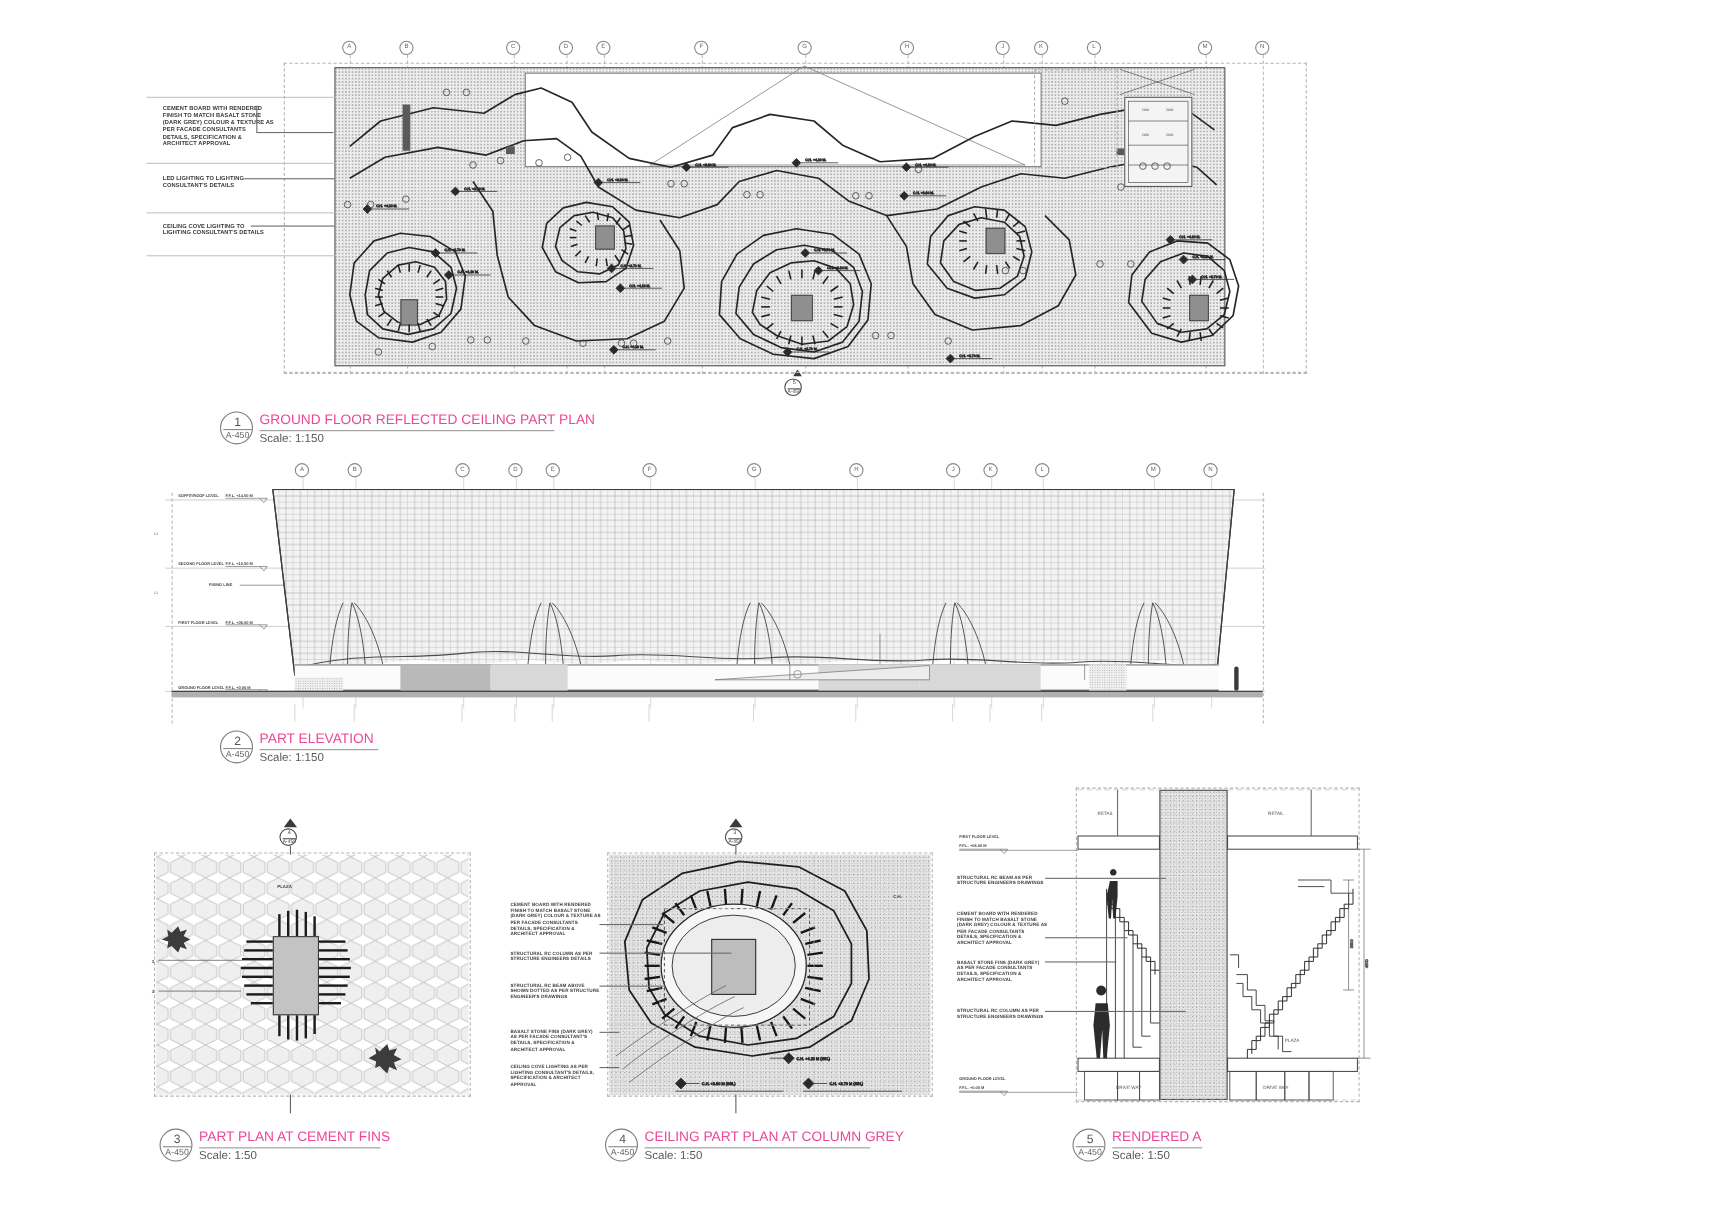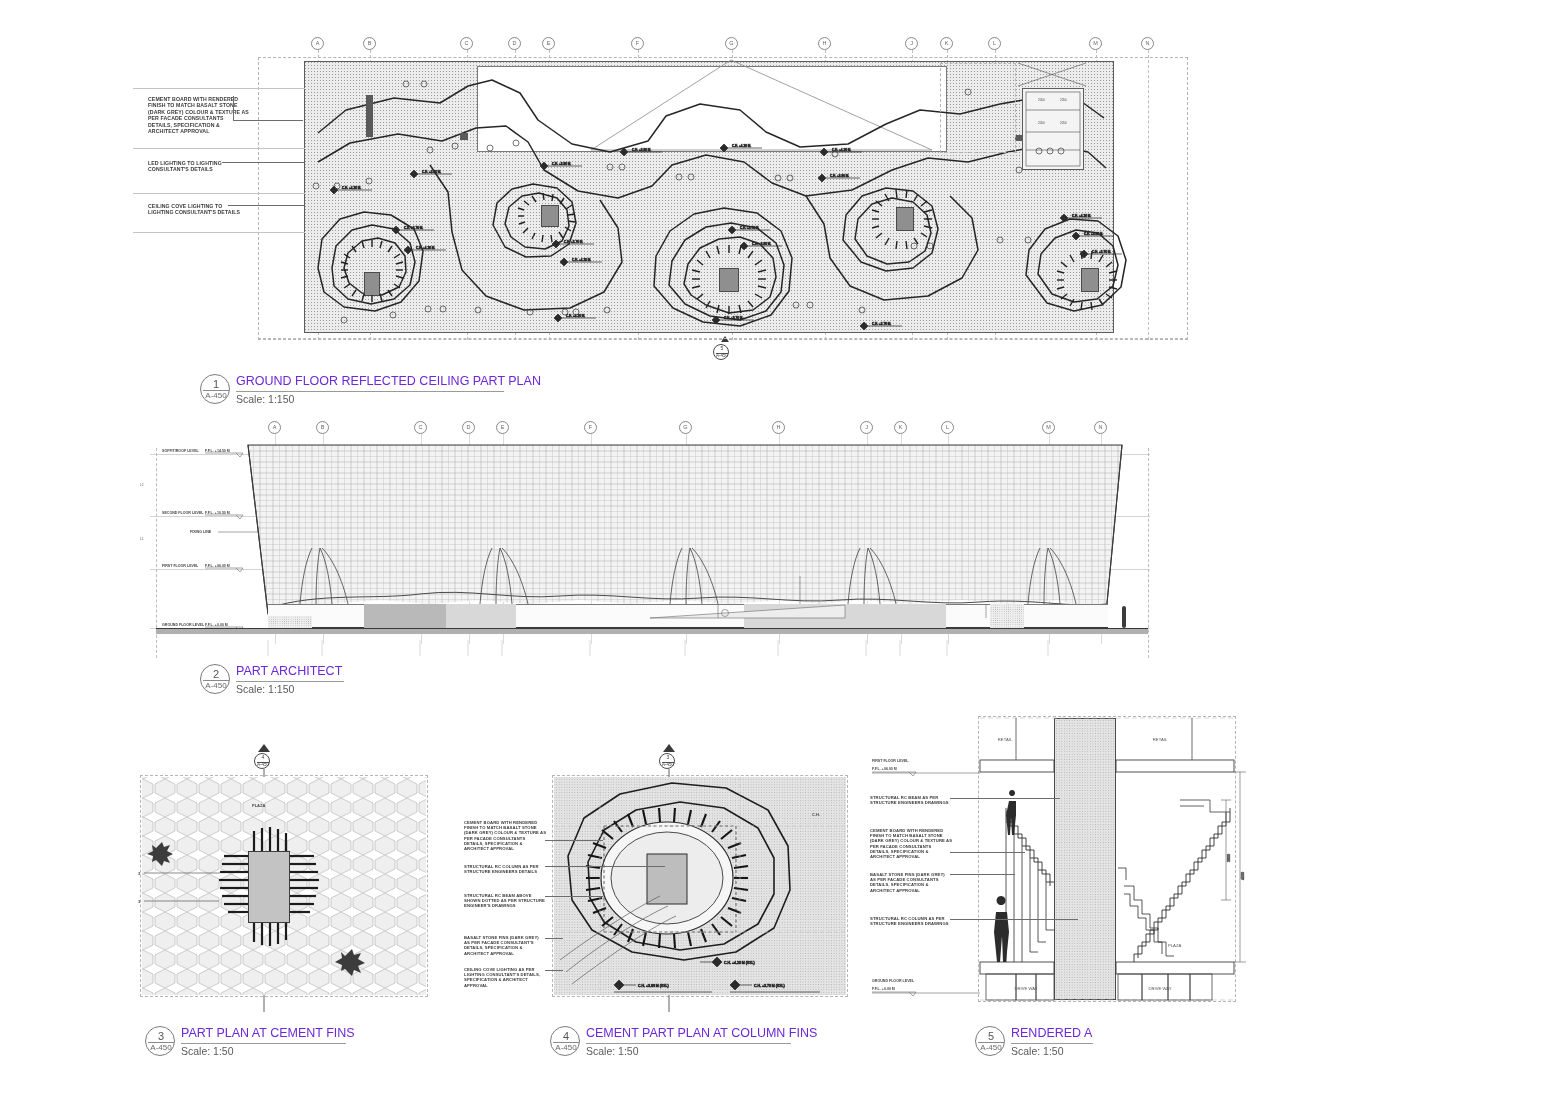--- a/index.html
+++ b/index.html
@@ -48,21 +48,21 @@
     position: absolute; left: 0; top: 16px; width: 30px;
     text-align: center; font-size: 8px; color: #6a6a6a;
     font-family: "Liberation Sans", sans-serif;
   }
   .tb-bubble .divider {
     position: absolute; left: 2px; top: 15px; width: 26px;
     height: 1px; background: #8a8a8a;
   }
   .tb-title {
     position: absolute; left: 36px; top: 0px;
-    font-size: 12.5px; color: #6d28d9; white-space: nowrap;
+    font-size: 12.5px; color: #ec4899; white-space: nowrap;
     font-family: "Liberation Sans", sans-serif;
   }
   .tb-rule {
     position: absolute; left: 36px; top: 17px; height: 1px;
     background: #9a9a9a;
   }
   .tb-scale {
     position: absolute; left: 36px; top: 19px;
     font-size: 10.5px; color: #5a5a5a; white-space: nowrap;
     font-family: "Liberation Sans", sans-serif;
@@ -687,21 +687,21 @@
           <line x1="1048" y1="640" x2="1048" y2="656"></line>
       </g>
     </svg>
 
     <div class="titleblock" style="left:200px;top:664px;">
       <div class="tb-bubble">
         <div class="divider"></div>
         <div class="num">2</div>
         <div class="sheet">A-450</div>
       </div>
-      <div class="tb-title">PART ARCHITECT</div>
+      <div class="tb-title">PART ELEVATION</div>
       <div class="tb-rule" style="width:108px;"></div>
       <div class="tb-scale">Scale: 1:150</div>
     </div>
   </div>
 
   <div>
     <div class="frame-dash" style="left:140px;top:775px;width:288px;height:222px;"></div>
 
     <svg class="dwg" width="1556" height="1100">
       <defs>
@@ -918,21 +918,21 @@
       <line x1="669" y1="769" x2="669" y2="777" stroke="#3a3a3a" stroke-width="0.8"></line>
       <line x1="669" y1="995" x2="669" y2="1012" stroke="#3a3a3a" stroke-width="0.8"></line>
     </svg>
 
     <div class="titleblock" style="left:550px;top:1026px;">
       <div class="tb-bubble">
         <div class="divider"></div>
         <div class="num">4</div>
         <div class="sheet">A-450</div>
       </div>
-      <div class="tb-title">CEMENT PART PLAN AT COLUMN FINS</div>
+      <div class="tb-title">CEILING PART PLAN AT COLUMN GREY</div>
       <div class="tb-rule" style="width:205px;"></div>
       <div class="tb-scale">Scale: 1:50</div>
     </div>
   </div>
 
   <div>
     <div class="frame-dash" style="left:978px;top:716px;width:258px;height:286px;"></div>
 
     <div class="hatch-stone" style="left:1054px;top:718px;width:62px;height:282px;"></div>
     <div class="frame-solid" style="left:1054px;top:718px;width:62px;height:282px;border-color:#4a4a4a;"></div>

